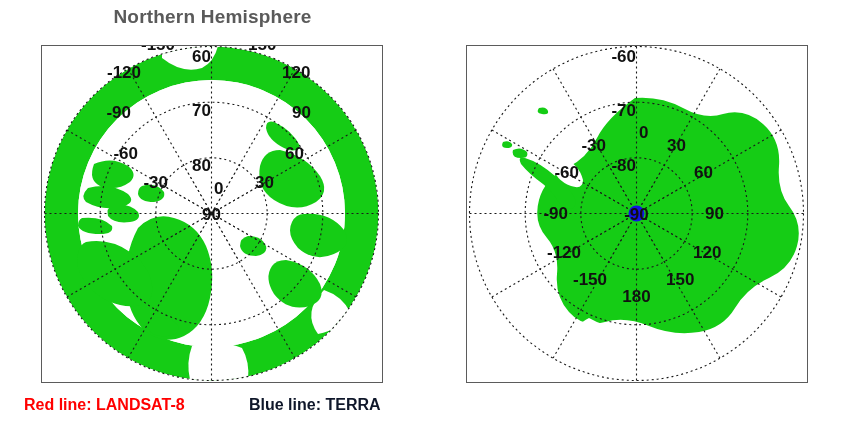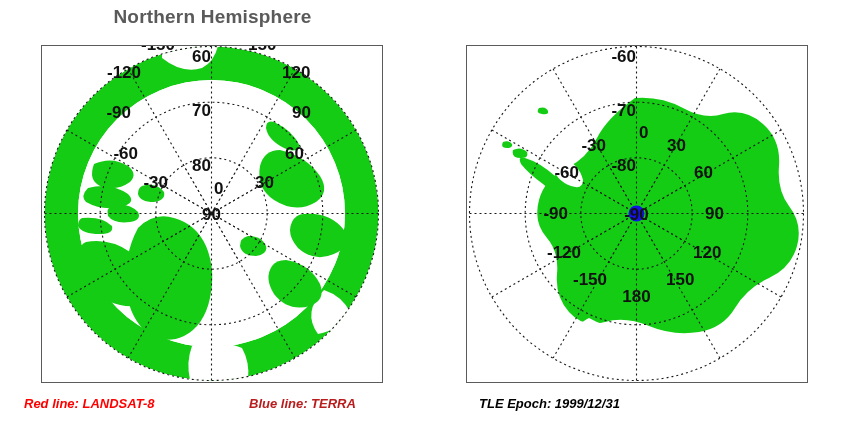--- a/index.html
+++ b/index.html
@@ -10,21 +10,21 @@
   .ptitle{
     position:absolute;top:6px;left:0;width:425px;text-align:center;
     font-family:"Liberation Sans",sans-serif;font-size:19px;font-weight:600;
     color:#5a5a5a;letter-spacing:0.2px;
   }
   .plotbox{position:absolute;left:41px;top:45px;width:342px;height:338px;
     border:1.5px solid #5b5b5b;background:#ffffff;box-sizing:border-box;}
   .panel.south .plotbox{left:41px;}
   svg{display:block;}
   .legend{position:absolute;left:0;top:396px;width:850px;height:24px;}
-  .lg{position:absolute;font-family:"Liberation Sans",sans-serif;font-size:13px;font-weight:bold;white-space:nowrap;font-style:italic;}
+  .lg{position:absolute;font-family:"Liberation Sans",sans-serif;font-size:16px;font-weight:bold;white-space:nowrap;}
   .lg-red{left:24px;top:0;}
   .lg-blue{left:249px;top:0;}
   .lg-tle{left:479px;top:0;color:#000000;}
 </style>
 </head>
 <body>
 
 <div class="panel north">
   <div class="ptitle">Northern Hemisphere</div>
   <div class="plotbox">
@@ -205,15 +205,14 @@
         <text x="101" y="173" text-anchor="end">-90</text>
         <text x="112" y="132" text-anchor="end">-60</text>
         <text x="139" y="105" text-anchor="end">-30</text>
       </g>
     </svg>
   </div>
 </div>
 
 <div class="legend">
   <span class="lg lg-red" style="color:#ff0000">Red line: LANDSAT-8</span>
-  <span class="lg lg-blue" style="color:#b91c1c">Blue line: TERRA</span>
-  <span class="lg lg-tle">TLE Epoch: 1999/12/31</span>
+  <span class="lg lg-blue" style="color:#0f172a">Blue line: TERRA</span>
 </div>
 
 </body></html>

